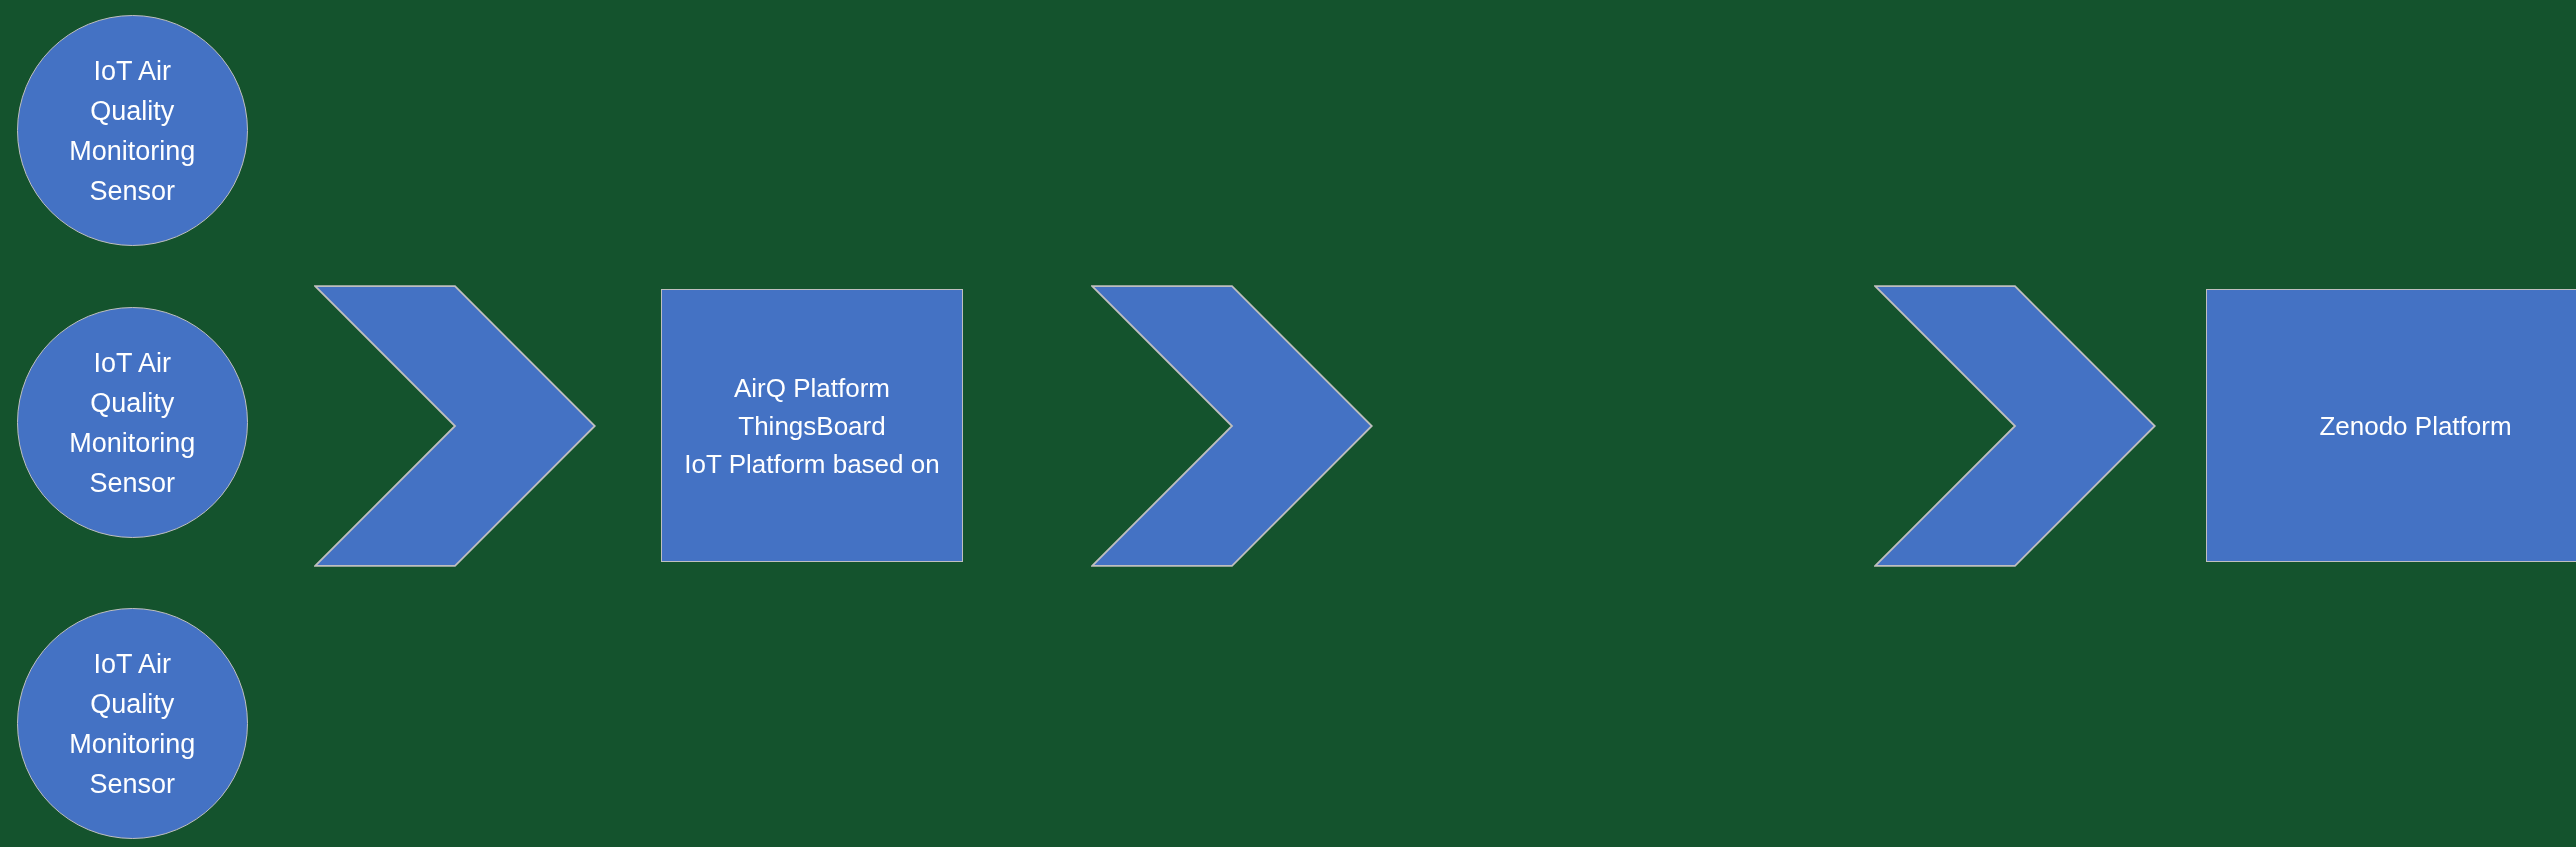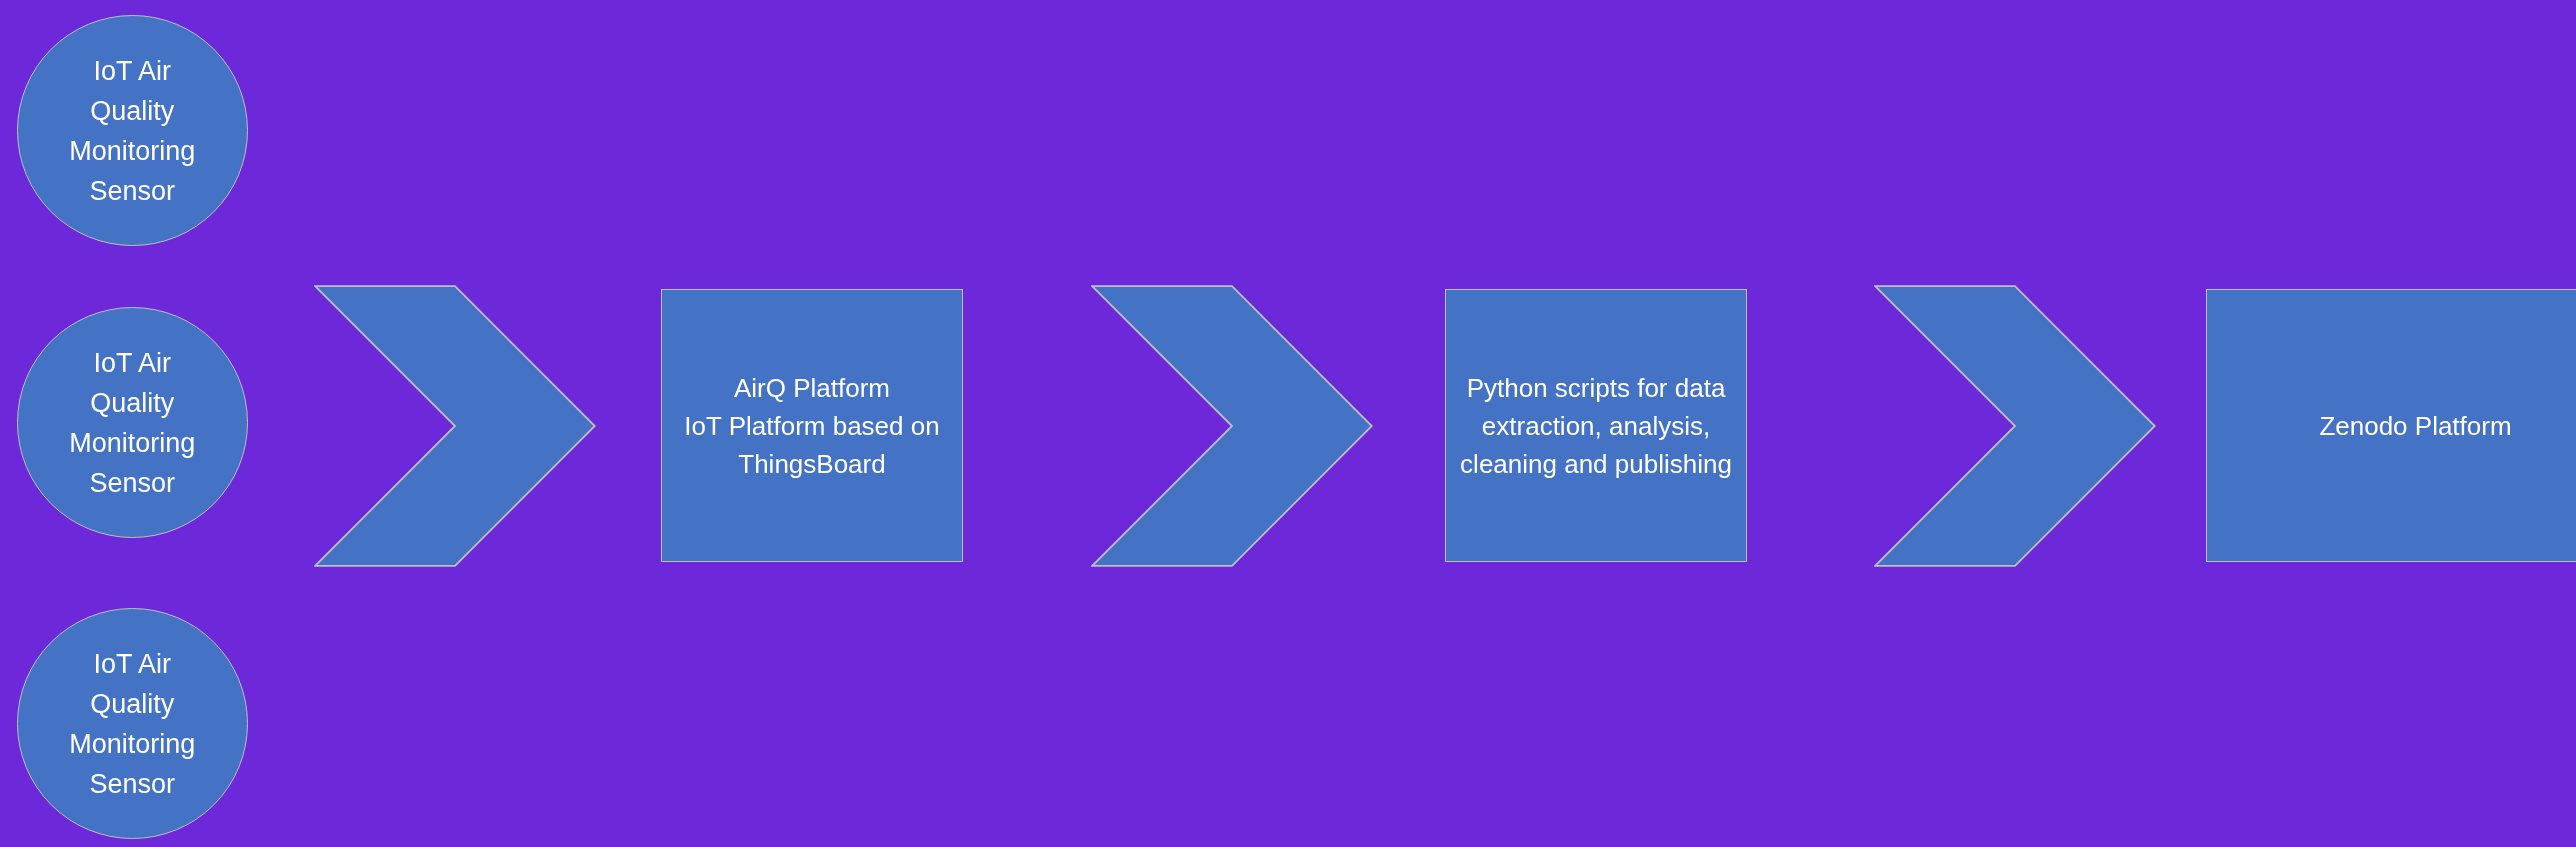--- a/index.html
+++ b/index.html
@@ -5,21 +5,21 @@
   html, body { margin: 0; padding: 0; background: #ffffff; }
   :root {
     --accent: #4472C4;
     --border: #BFBFBF;
     --text: #FFFFFF;
   }
   #canvas {
     position: relative;
     width: 2576px;
     height: 847px;
-    background: #6d28d9;
+    background: #14532d;
     overflow: hidden;
     font-family: "Liberation Sans", "DejaVu Sans", sans-serif;
   }
   .shape {
     position: absolute;
     display: flex;
     align-items: center;
     justify-content: center;
     text-align: center;
     color: var(--text);
@@ -90,38 +90,31 @@
 
   <div class="chev" style="left:314px;">
     <svg viewBox="0 0 474 474" aria-hidden="true">
       <polygon points="2,2 237,2 472,237 237,472 2,472 237,237"></polygon>
     </svg>
   </div>
 
   <div class="shape rect" style="left:661px;">
     <div class="label">
       <div>AirQ Platform</div>
+      <div>ThingsBoard</div>
       <div>IoT Platform based on</div>
-      <div>ThingsBoard</div>
     </div>
   </div>
 
   <div class="chev" style="left:1091px;">
     <svg viewBox="0 0 474 474" aria-hidden="true">
       <polygon points="2,2 237,2 472,237 237,472 2,472 237,237"></polygon>
     </svg>
   </div>
 
-  <div class="shape rect" style="left:1445px;">
-    <div class="label">
-      <div>Python scripts for data</div>
-      <div>extraction, analysis,</div>
-      <div>cleaning and publishing</div>
-    </div>
-  </div>
 
   <div class="chev" style="left:1874px;">
     <svg viewBox="0 0 474 474" aria-hidden="true">
       <polygon points="2,2 237,2 472,237 237,472 2,472 237,237"></polygon>
     </svg>
   </div>
 
   <div class="shape rect" style="left:2206px; width:419px;">
     <div class="label">
       <div>Zenodo Platform</div>

